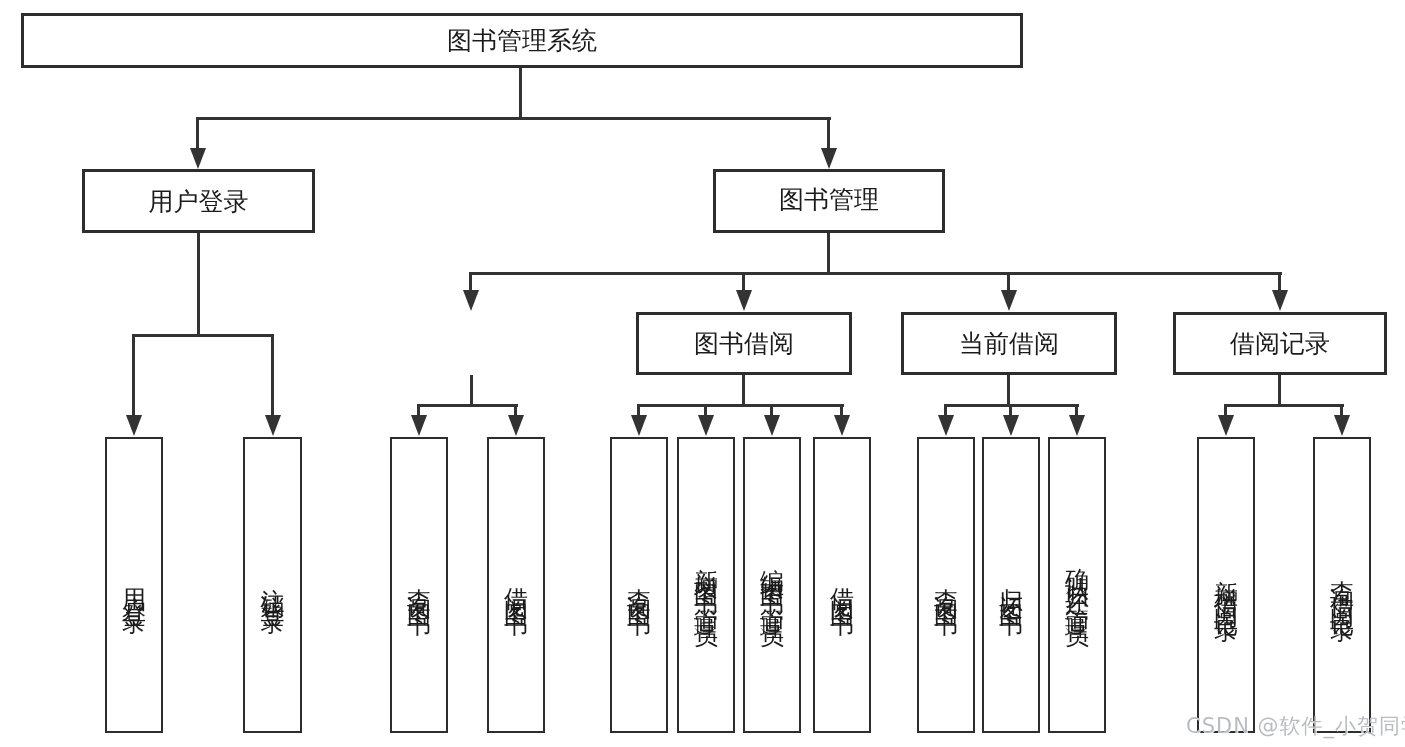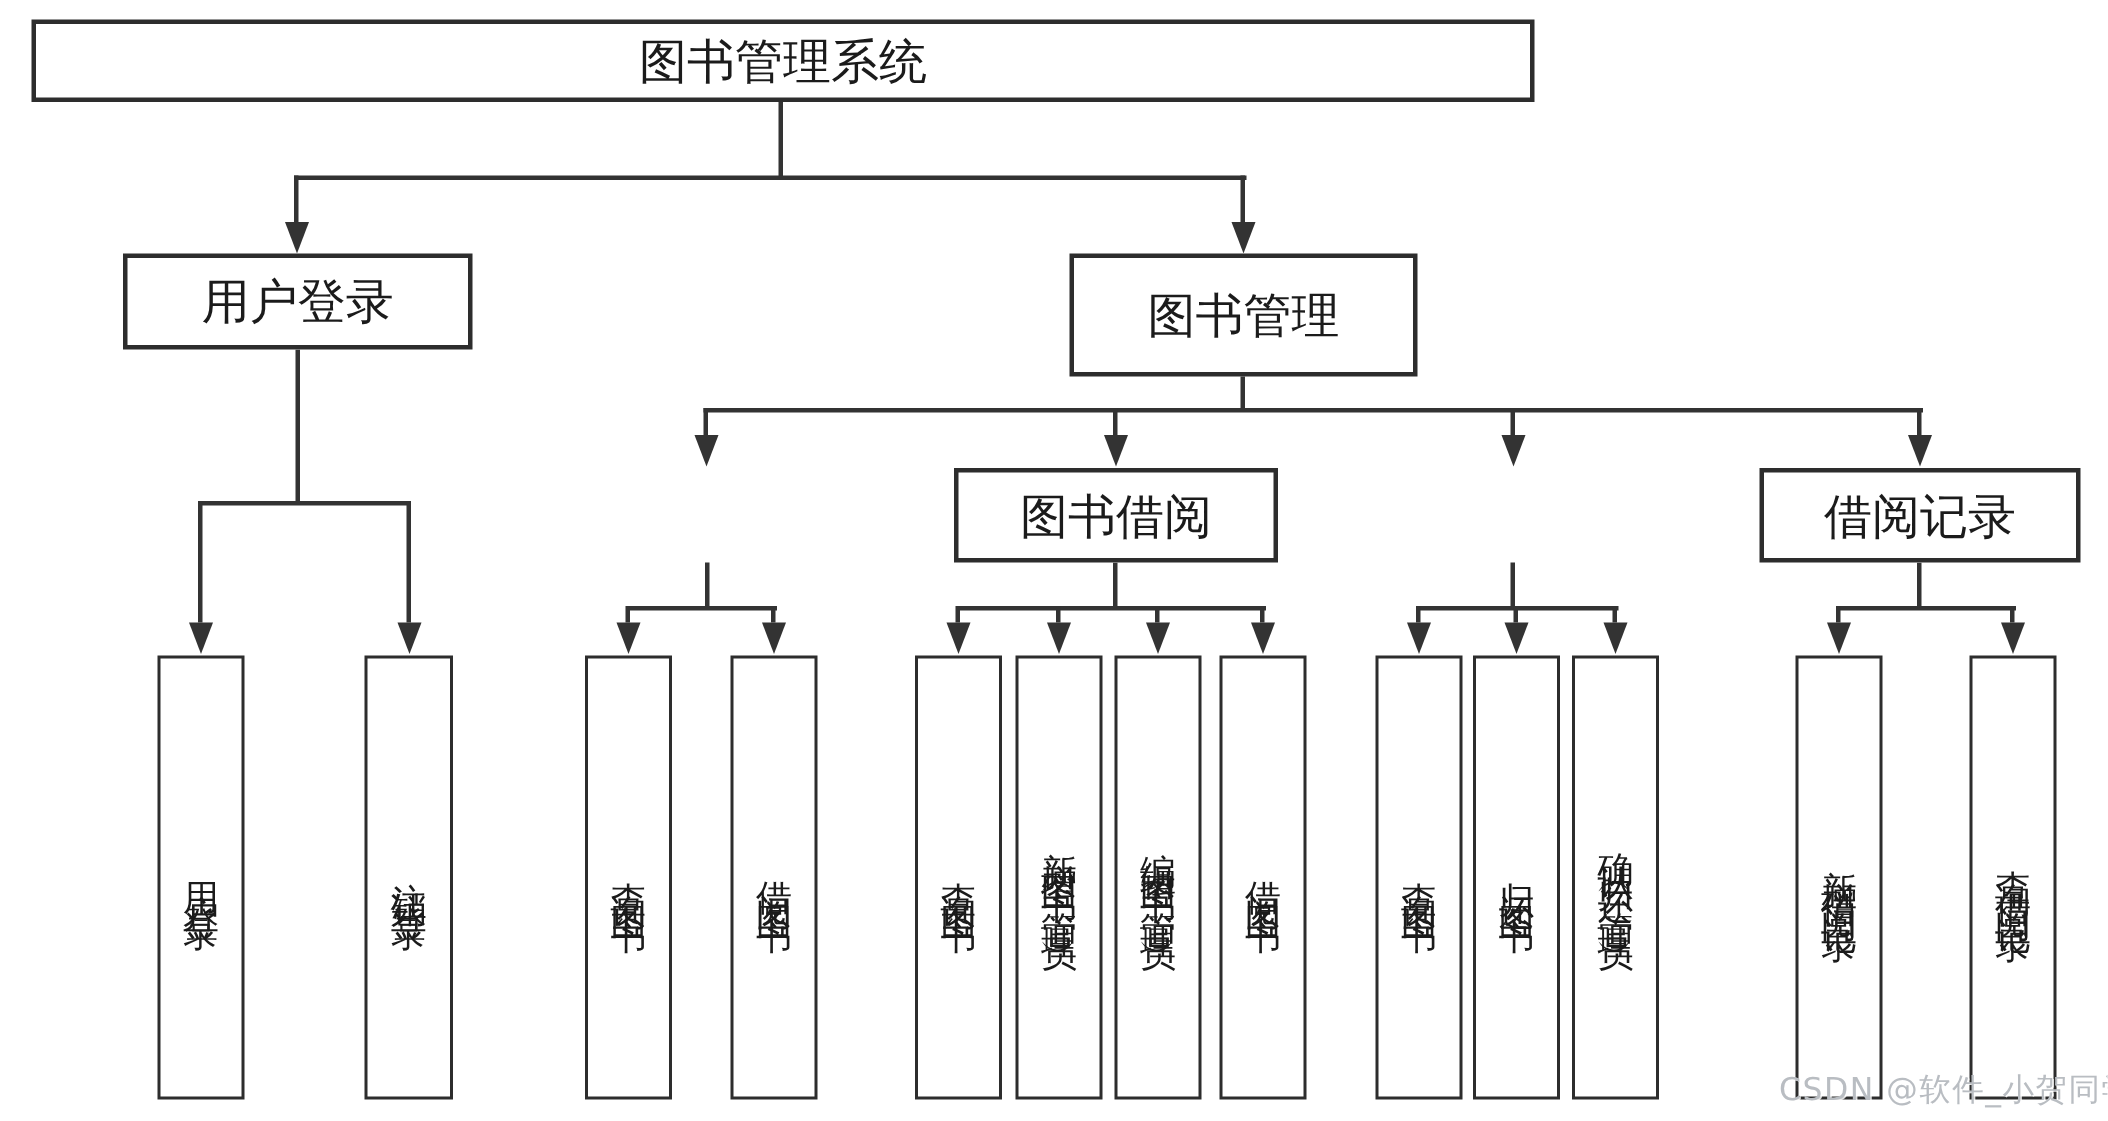--- a/index.html
+++ b/index.html
@@ -23,21 +23,21 @@
   }
   
   .node {
     position: absolute;
     background: #fff;
     border: 3px solid var(--border);
     color: var(--text);
     display: flex;
     align-items: center;
     justify-content: center;
-    font-size: 32px;
+    font-size: 25px;
     line-height: 1;
     white-space: nowrap;
     z-index: 2;
   }
   .leaf {
     border-width: 2px;
     writing-mode: vertical-rl;
     letter-spacing: 8px;
     font-size: 24px;
     top: 437px;
@@ -76,23 +76,24 @@
   }
 </style>
 </head>
 <body>
 
 <div class="canvas">
 
   <div class="node" style="left:21px; top:13px; width:1002px; height:55px;">图书管理系统</div>
 
   <div class="node" style="left:82px; top:169px; width:233px; height:64px;">用户登录</div>
-  <div class="node" style="left:713px; top:169px; width:232px; height:82px;">图书管理</div>
+  <div class="node" style="left:713px; top:169px; width:232px; height:64px;font-family:Liberation Mono, monospace;">图书管理</div>
 
   <div class="node" style="left:636px; top:312px; width:216px; height:63px;">图书借阅</div>
+  <div class="node" style="left:901px; top:312px; width:216px; height:63px;">当前借阅</div>
   <div class="node" style="left:1173px; top:312px; width:214px; height:63px;">借阅记录</div>
 
   <div class="node leaf" style="left:105px;">用户登录</div>
   <div class="node leaf" style="left:243px; width:59px;">注销登录</div>
 
   <div class="node leaf" style="left:390px;">查询图书</div>
   <div class="node leaf" style="left:487px;">借阅图书</div>
 
   <div class="node leaf" style="left:610px;">查询图书</div>
   <div class="node leaf" style="left:677px;">新增图书（管理员）</div>

